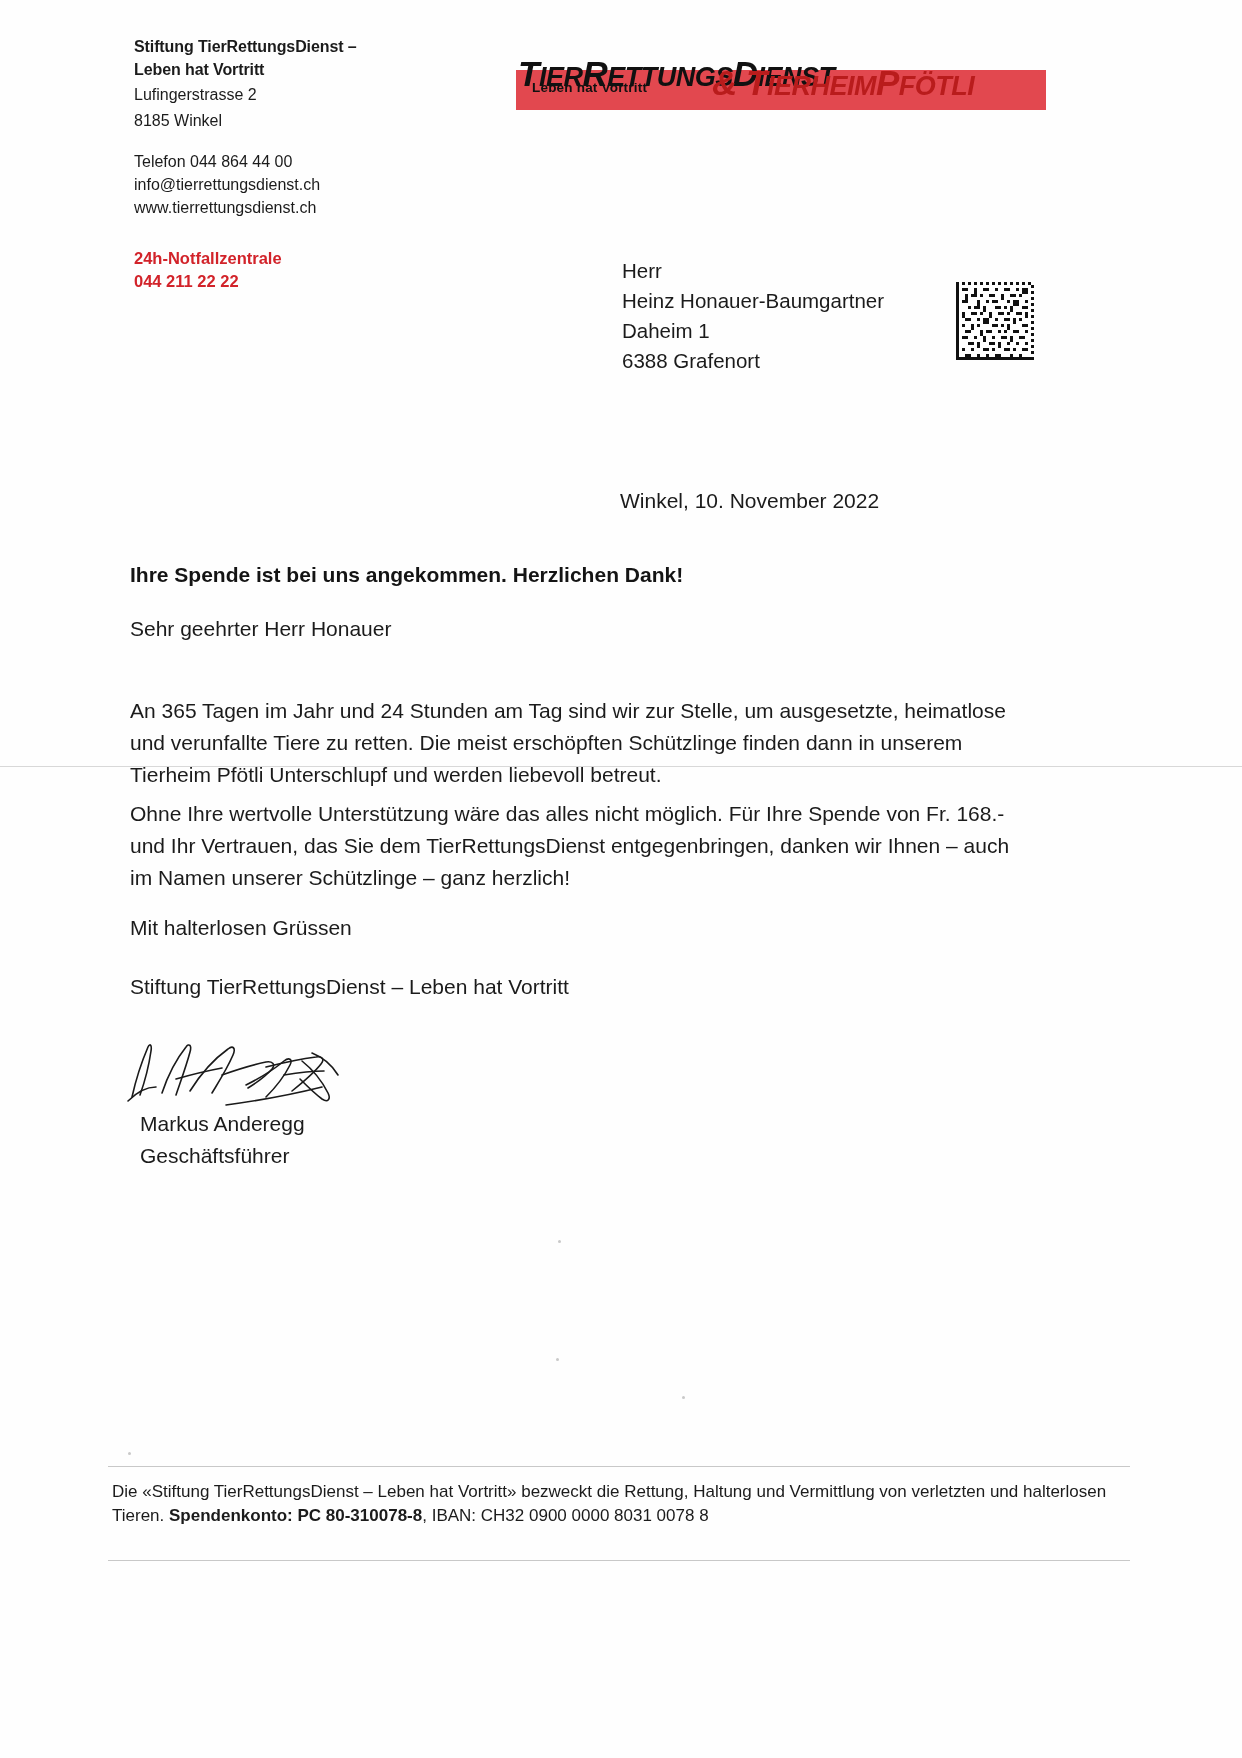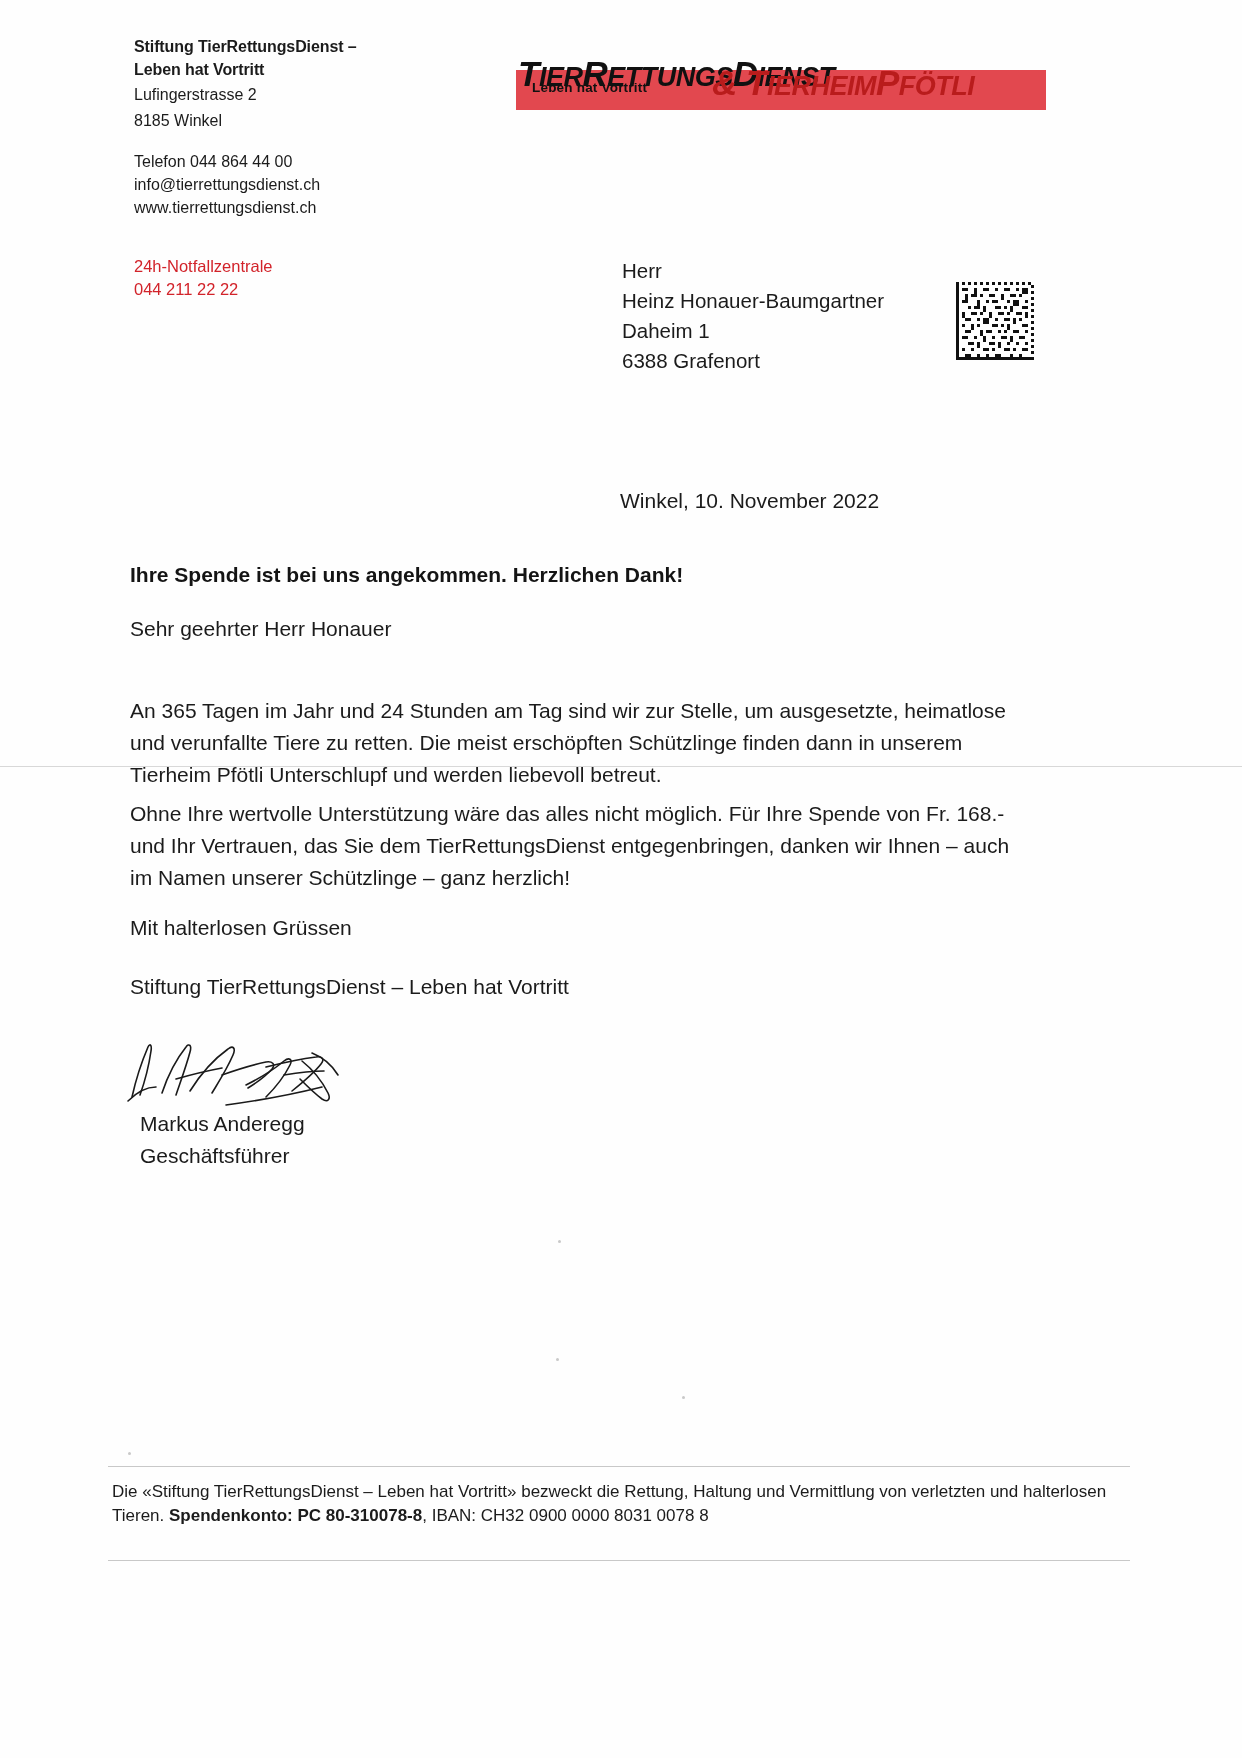--- a/index.html
+++ b/index.html
@@ -41,23 +41,23 @@
     margin-top: 2px;
     font-size: 16px;
     line-height: 1.45;
   }
   .sender .contact {
     margin-top: 18px;
     font-size: 16px;
     line-height: 1.45;
   }
   .sender .emergency {
-    margin-top: 36px;
+    margin-top: 28px;
     color: #d2232a;
-    font-weight: normal;
+    font-weight: bold;
     font-size: 16.5px;
     line-height: 1.38;
   }
 
   
   .logo {
     position: absolute;
     left: 516px;
     top: 28px;
     width: 530px;

